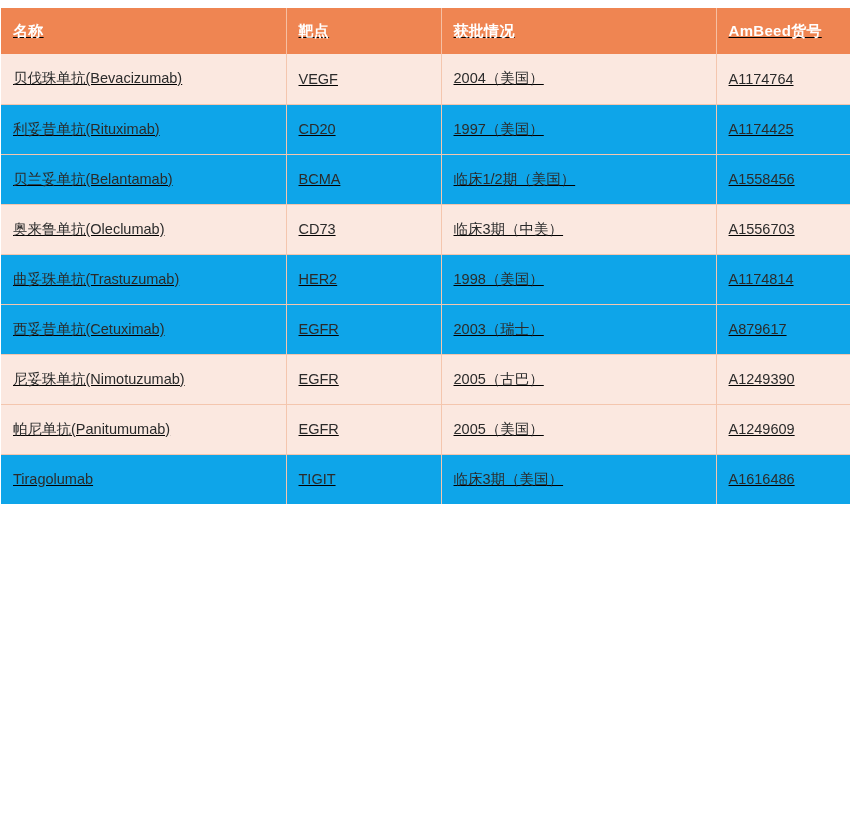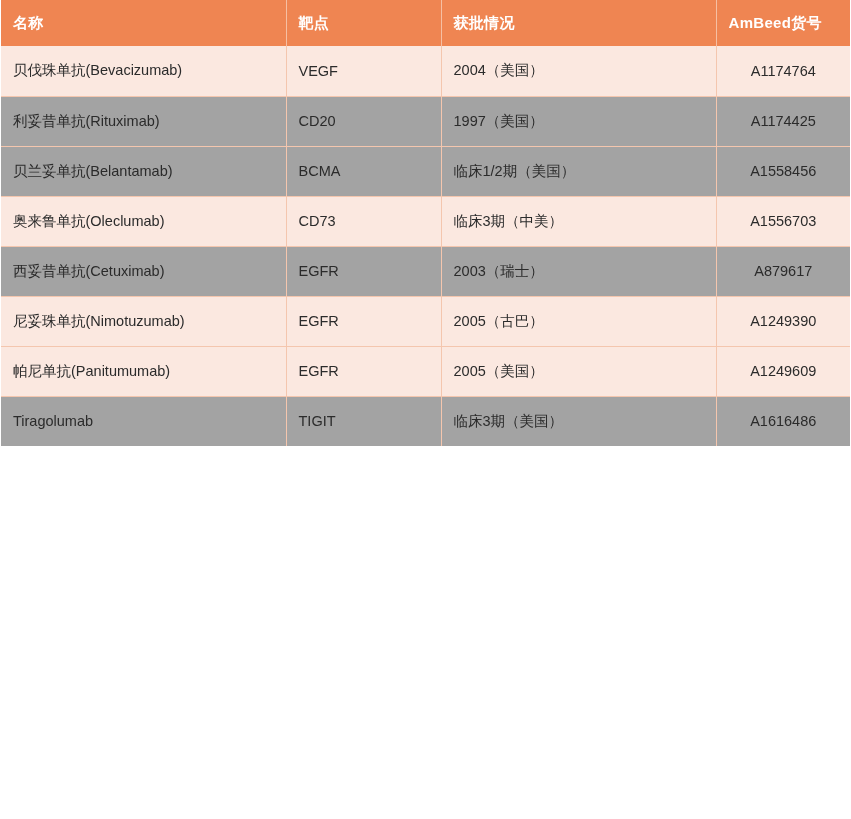--- a/index.html
+++ b/index.html
@@ -15,21 +15,22 @@
   }
   .table-wrap {
     width: 851px;
     box-sizing: border-box;
     padding: 0;
   }
   table.antibody-table {
     width: 849px;
     border-collapse: collapse;
     table-layout: fixed;
-    margin: 0 1px;
+    margin: 8px 1px;
+    text-decoration: underline;
   }
   table.antibody-table col.c0 { width: 285px; }
   table.antibody-table col.c1 { width: 155px; }
   table.antibody-table col.c2 { width: 275px; }
   table.antibody-table col.c3 { width: 134px; }
 
   thead th {
     background: #ef8552;
     color: #ffffff;
     font-size: 15px;
@@ -49,23 +50,23 @@
     text-align: left;
     padding: 12px 12px;
     height: 50px;
     border-right: 1px solid #f4c6ae;
     border-bottom: 1px solid #f4c6ae;
     box-sizing: border-box;
     vertical-align: middle;
     white-space: nowrap;
     overflow: hidden;
   }
-  tbody td:last-child { border-right: none; text-align: center; }
+  tbody td:last-child { border-right: none; }
   tbody tr.odd td  { background: #fbe8e0; }
-  tbody tr.even td { background: #a3a3a3; }
+  tbody tr.even td { background: #0ea5e9; }
   tbody tr:last-child td { border-bottom: none; }
 </style>
 </head>
 <body>
 
 <div class="table-wrap">
   <table class="antibody-table">
     <colgroup>
       <col class="c0">
         <col class="c1">
@@ -99,20 +100,26 @@
           <td>临床1/2期（美国）</td>
           <td>A1558456</td>
         </tr>
         <tr class="odd">
           <td>奥来鲁单抗(Oleclumab)</td>
           <td>CD73</td>
           <td>临床3期（中美）</td>
           <td>A1556703</td>
         </tr>
         <tr class="even">
+          <td>曲妥珠单抗(Trastuzumab)</td>
+          <td>HER2</td>
+          <td>1998（美国）</td>
+          <td>A1174814</td>
+        </tr>
+        <tr class="even">
           <td>西妥昔单抗(Cetuximab)</td>
           <td>EGFR</td>
           <td>2003（瑞士）</td>
           <td>A879617</td>
         </tr>
         <tr class="odd">
           <td>尼妥珠单抗(Nimotuzumab)</td>
           <td>EGFR</td>
           <td>2005（古巴）</td>
           <td>A1249390</td>

